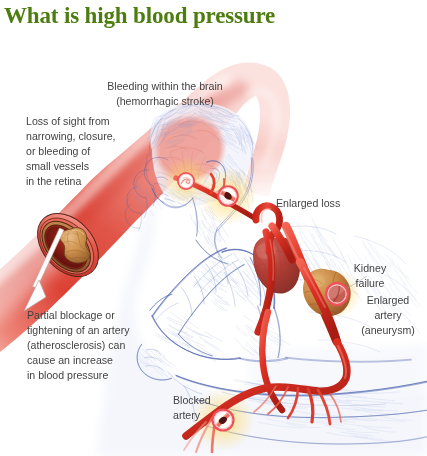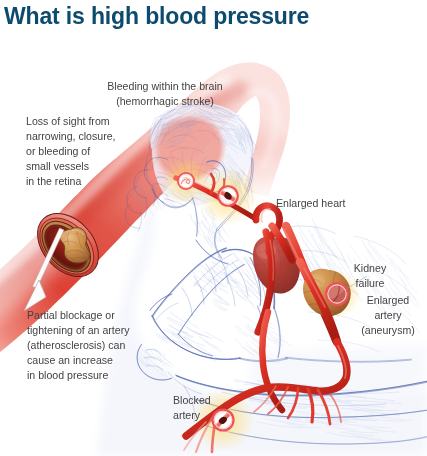--- a/index.html
+++ b/index.html
@@ -1,19 +1,19 @@
 <!DOCTYPE html>
 <html><head>
 <meta charset="utf-8">
 <style>
   html,body{margin:0;padding:0;background:#fff;}
   body{width:427px;height:456px;font-family:"Liberation Sans",sans-serif;overflow:hidden;}
   #page{position:relative;width:427px;height:456px;background:#fff;}
-  #title{position:absolute;left:4px;top:3px;font-size:23px;font-weight:bold;color:#0c4a6e;
-         font-family:Liberation Sans, sans-serif;letter-spacing:-0.15px;}
+  #title{position:absolute;left:4px;top:3px;font-size:23px;font-weight:bold;color:#4d7c0f;
+         font-family:Liberation Serif, serif;letter-spacing:-0.15px;}
   #art{position:absolute;left:0;top:0;width:427px;height:456px;}
   #art svg{display:block;}
   .lbl{position:absolute;font-size:10.6px;color:#434343;line-height:15px;white-space:pre;
        font-family:"Liberation Sans",sans-serif;}
   .lbl.c{text-align:center;}
 </style>
 </head>
 <body>
 
 <div id="page">
@@ -955,21 +955,21 @@
 </svg>
 
   </div>
   <div class="lbl c" style="left:165px;top:79px;transform:translateX(-50%);">Bleeding within the brain
 (hemorrhagic stroke)</div>
   <div class="lbl" style="left:26px;top:114px;">Loss of sight from
 narrowing, closure,
 or bleeding of
 small vessels
 in the retina</div>
-  <div class="lbl" style="left:276px;top:196px;">Enlarged heart</div>
+  <div class="lbl" style="left:276px;top:196px;">Enlarged loss</div>
   <div class="lbl c" style="left:370px;top:261px;transform:translateX(-50%);">Kidney
 failure</div>
   <div class="lbl c" style="left:388px;top:293px;transform:translateX(-50%);">Enlarged
 artery
 (aneurysm)</div>
   <div class="lbl" style="left:27px;top:308px;">Partial blockage or
 tightening of an artery
 (atherosclerosis) can
 cause an increase
 in blood pressure</div>

